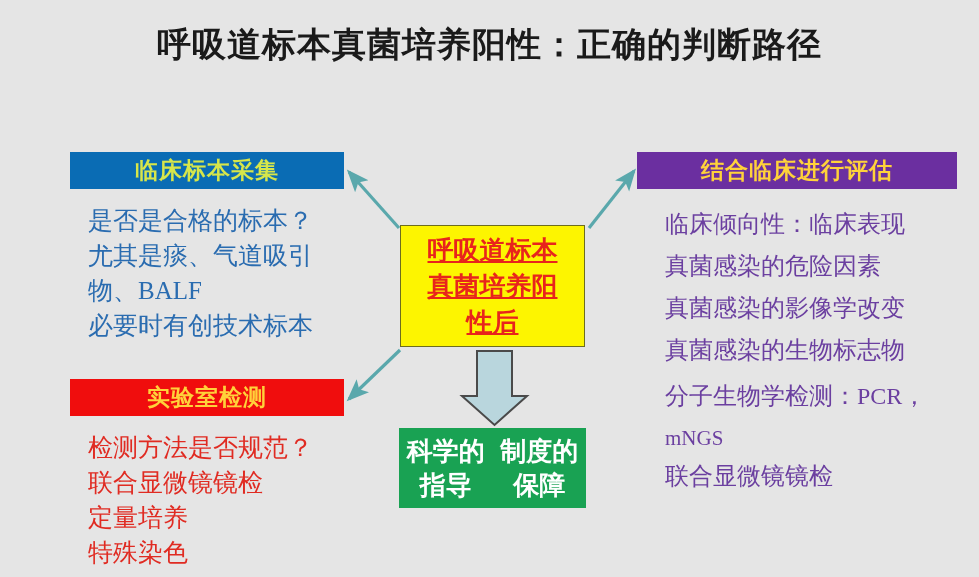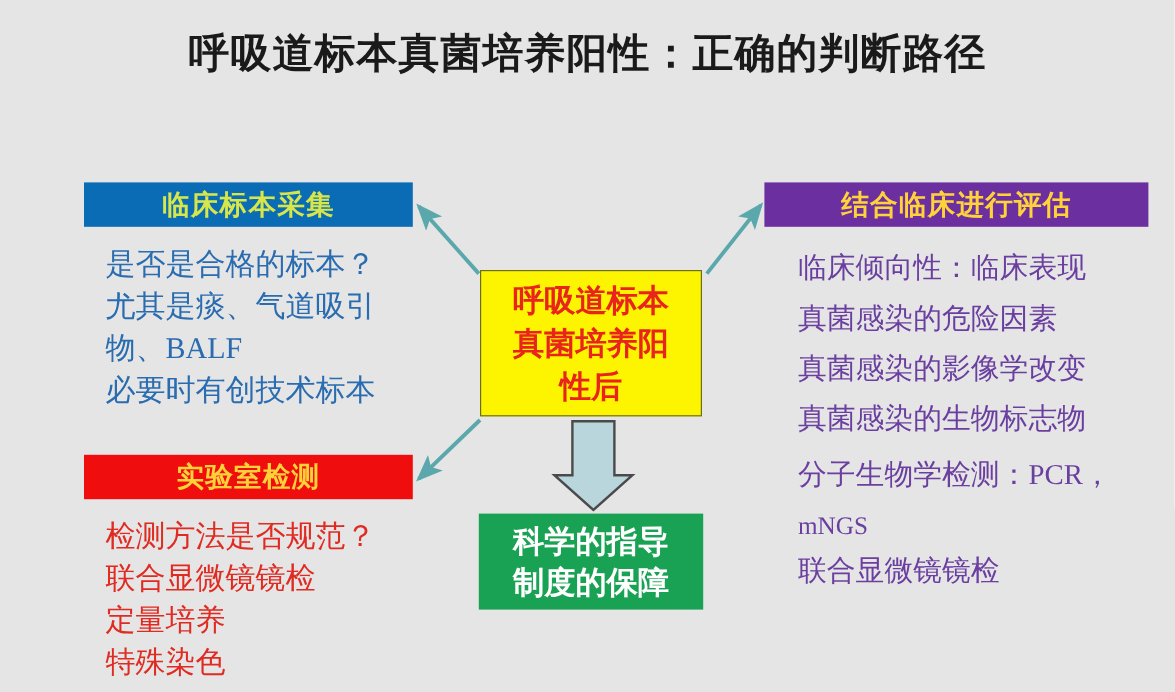--- a/index.html
+++ b/index.html
@@ -108,29 +108,30 @@
     display: flex;
     flex-direction: column;
     align-items: center;
     justify-content: center;
     font-family: "Liberation Sans", "DejaVu Sans", sans-serif;
     font-weight: bold;
     font-size: 26px;
     line-height: 36px;
     color: #e8241c;
     text-align: center;
+    text-decoration: underline;
   }
 
   
   #green-box {
     position: absolute;
     left: 399px; top: 428px; width: 187px; height: 80px;
     background: #19a253;
     display: flex;
-    flex-direction: column;
+    flex-direction: row;
     align-items: center;
     justify-content: center;
     font-family: "Liberation Sans", "DejaVu Sans", sans-serif;
     font-weight: bold;
     font-size: 26px;
     line-height: 34px;
     color: #ffffff;
     text-align: center;
   }
 

